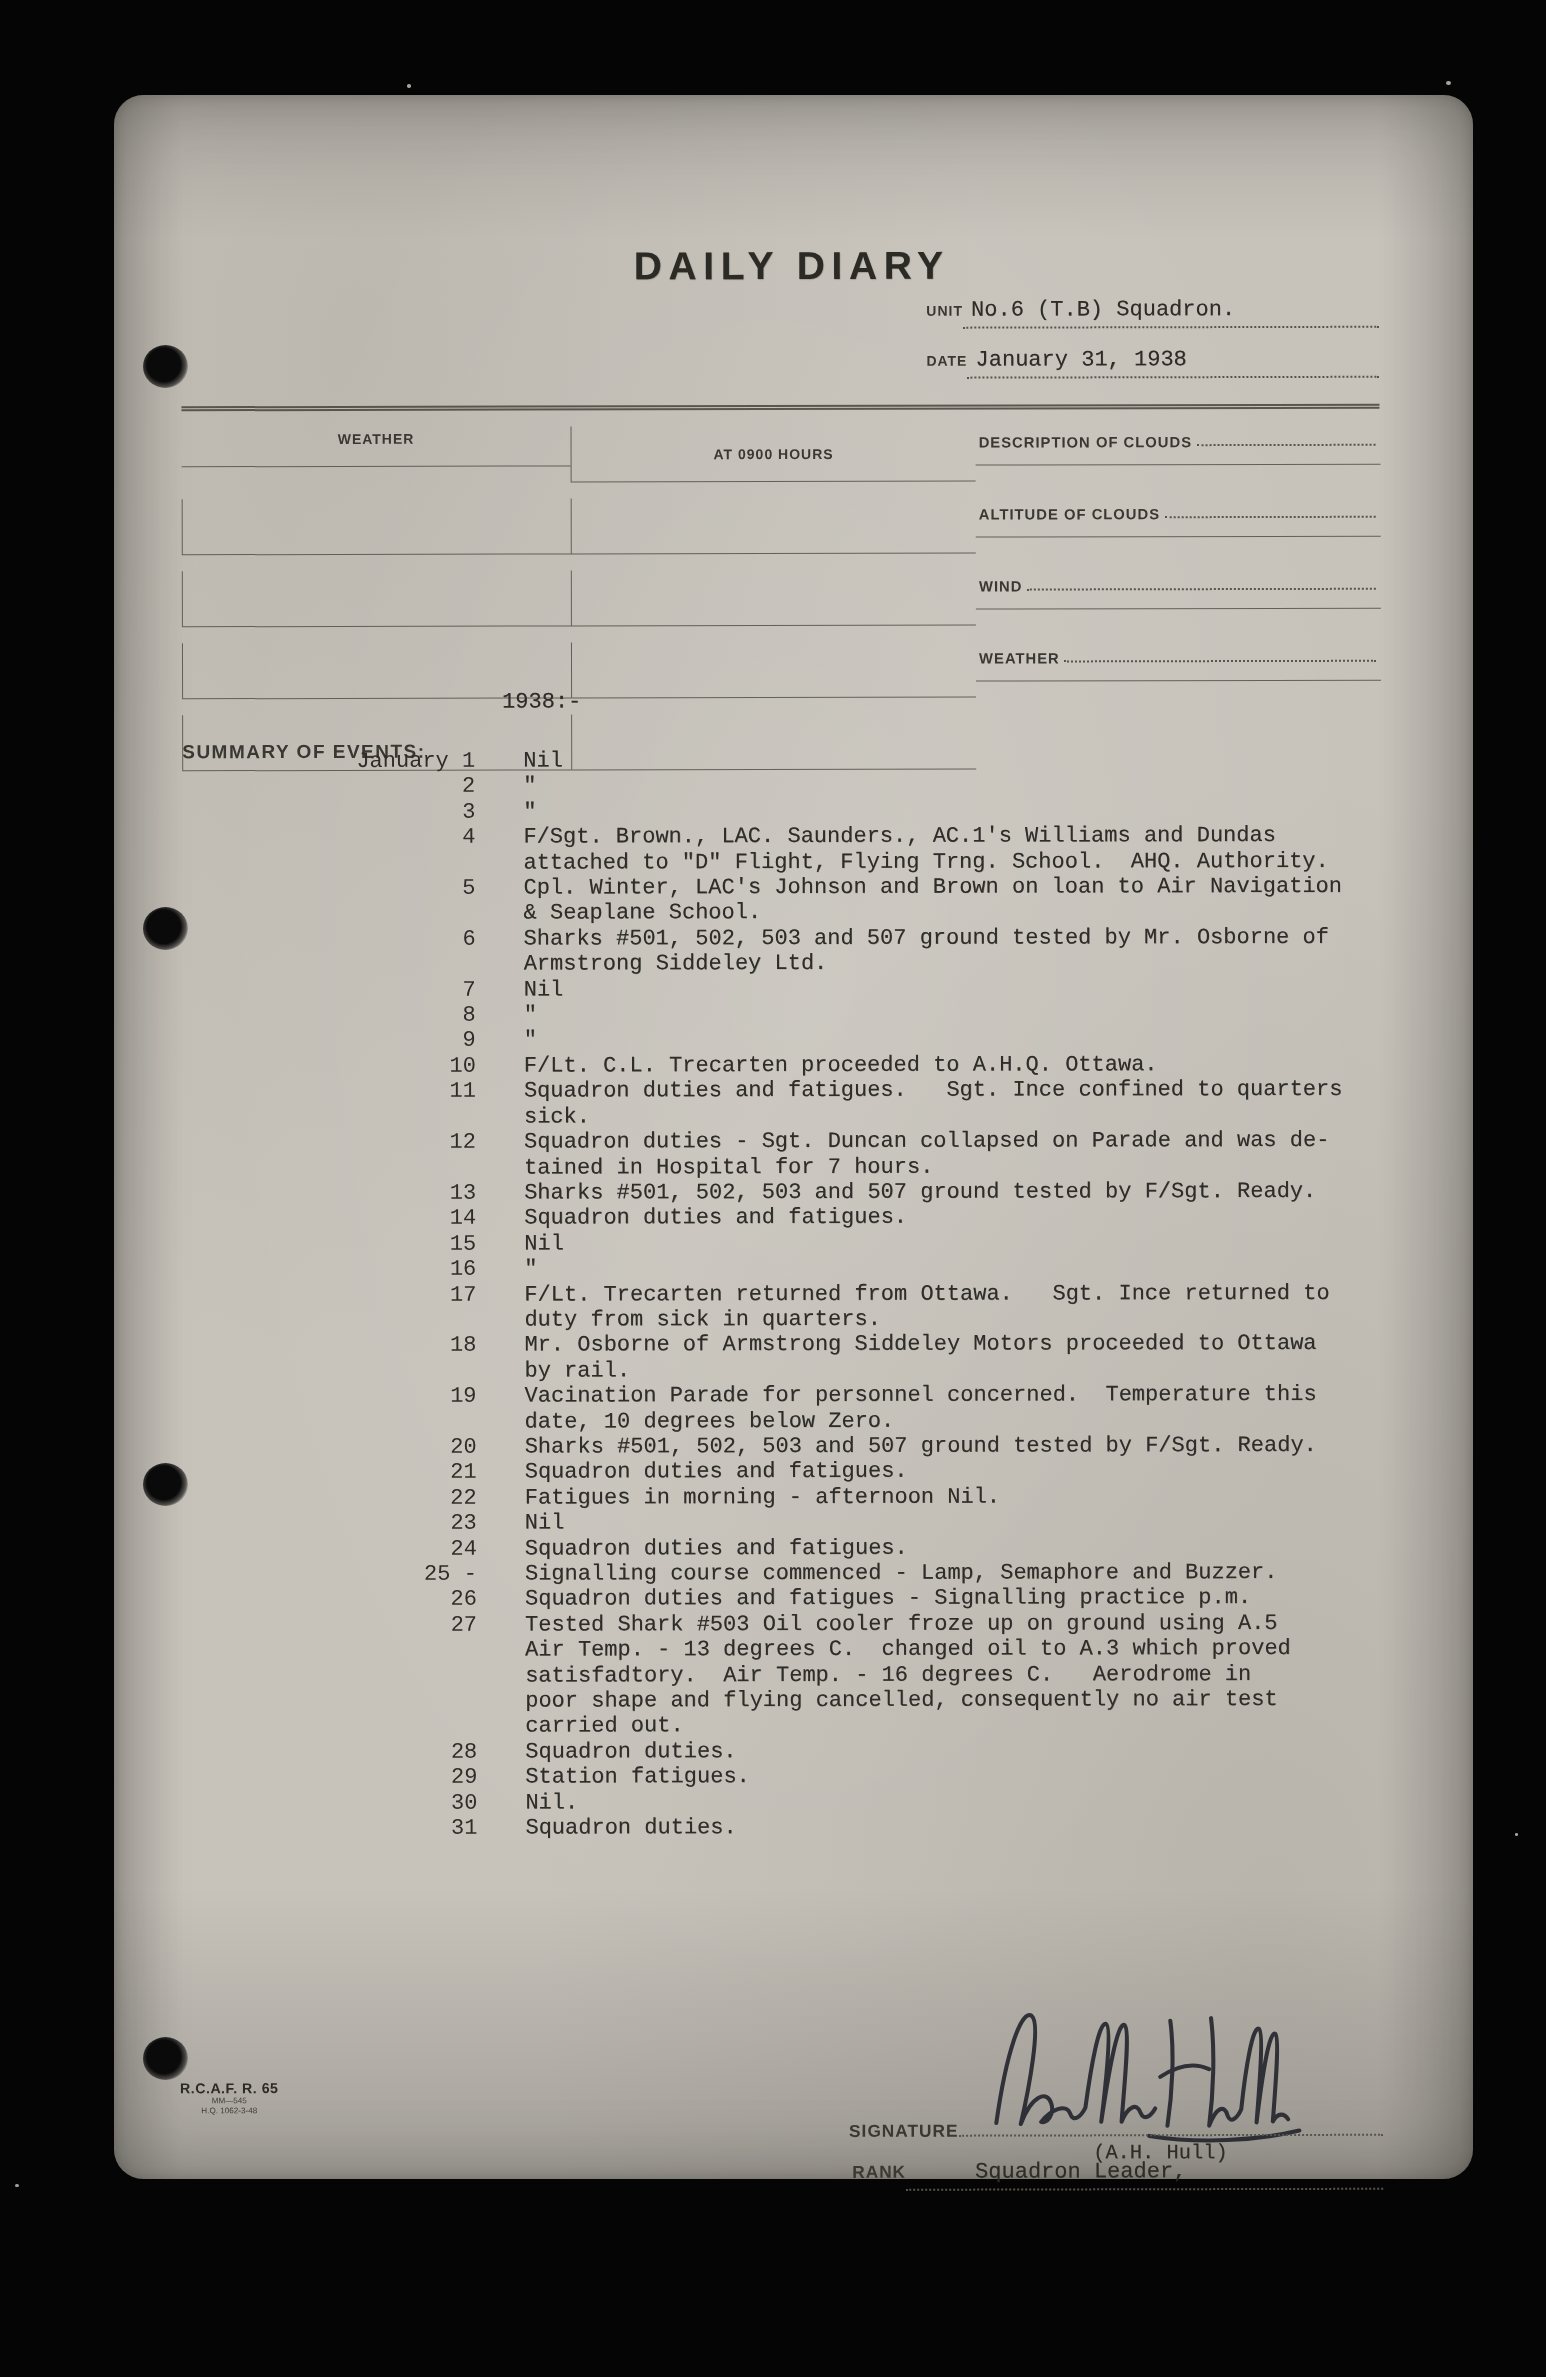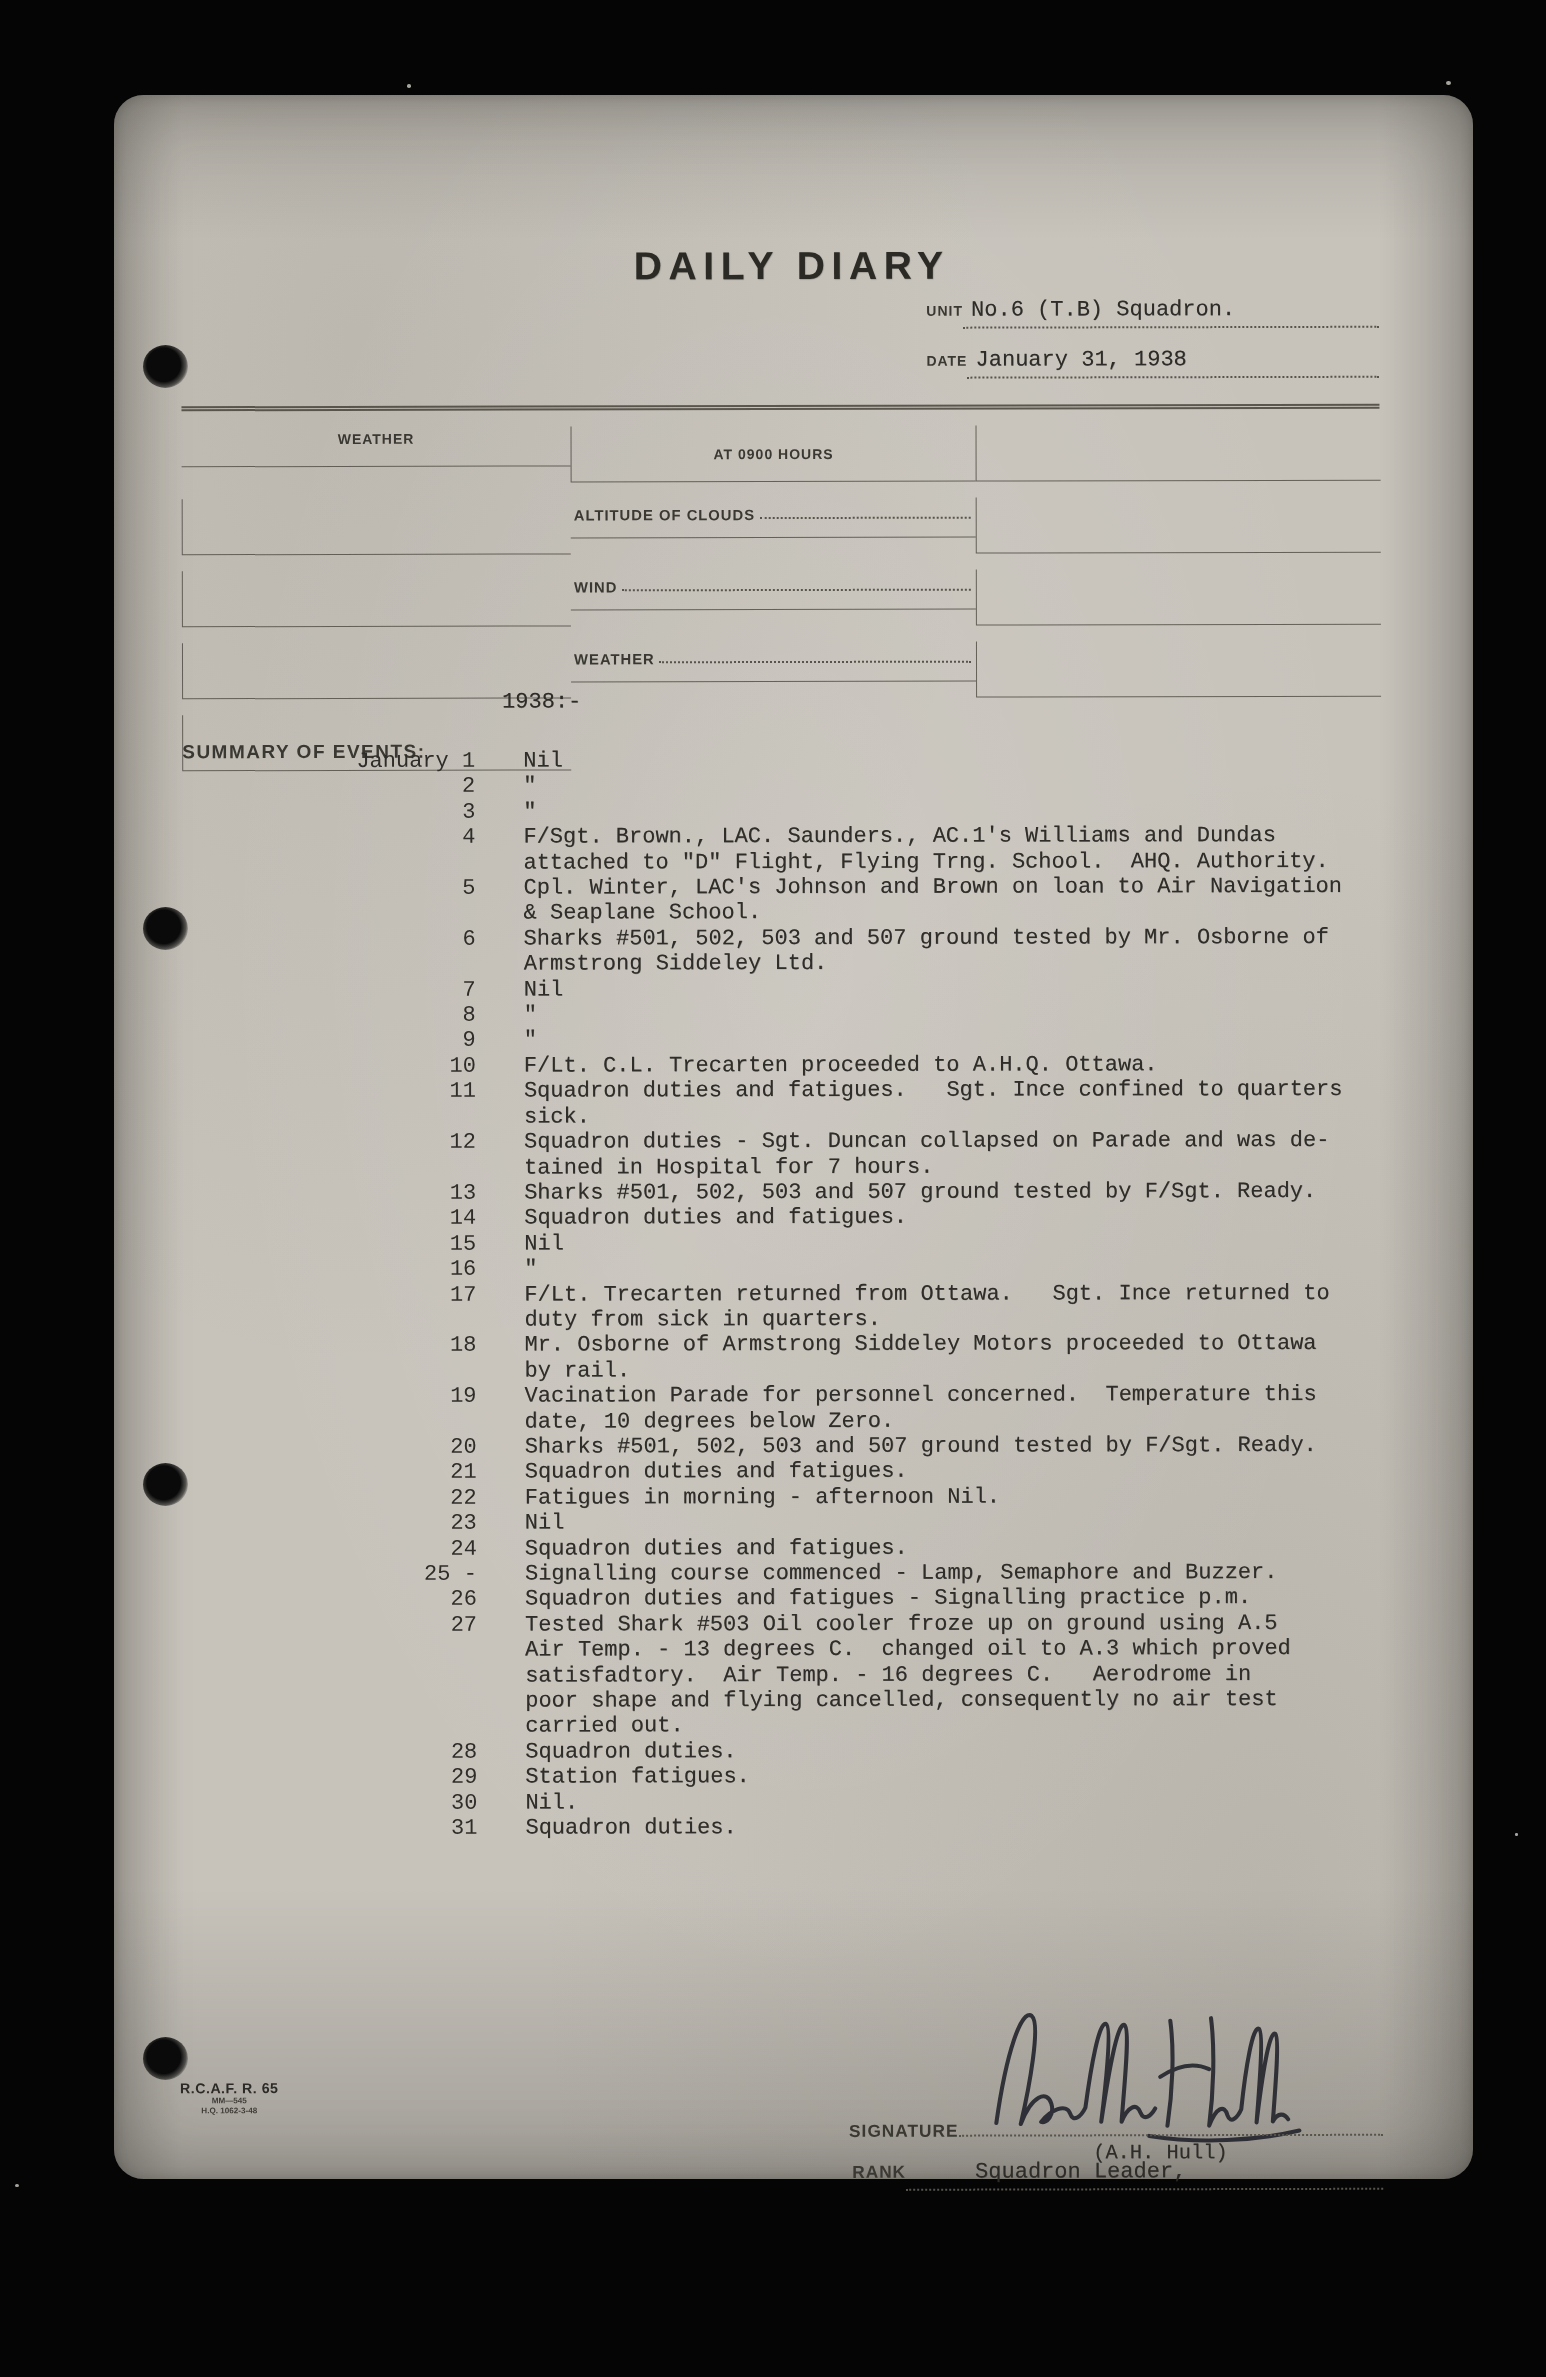--- a/index.html
+++ b/index.html
@@ -79,21 +79,21 @@
   }
   .event-lines{margin-left:48px;}
   .event-lines div{
     font-family:"Liberation Mono","DejaVu Sans Mono",monospace;
     font-size:22px;line-height:25.4px;white-space:pre;
     text-shadow:0.3px 0.3px 0.5px rgba(46,44,40,0.45);
   }
 
   .stamp{position:absolute;left:64px;top:1984px;color:#2c2a26;}
   .stamp-main{font-weight:bold;font-size:14.2px;letter-spacing:0.5px;}
-  .stamp-small{font-weight:bold;font-size:8.1px;line-height:10.2px;text-align:center;opacity:.85;}
+  .stamp-small{font-weight:normal;font-size:8.1px;line-height:10.2px;text-align:center;opacity:.85;}
 
   .signature-svg{position:absolute;left:865px;top:1896px;width:331px;height:163px;}
   .sig-row{left:733px;top:2011px;width:534px;}
   .sig-row .form-label,.rank-row .form-label{font-size:17.3px;text-align:right;}
   .typed-name{position:absolute;left:977px;top:2047px;font-size:20.4px;}
   .rank-row{left:736px;top:2065px;width:531px;}
   .rank-row .field-line{padding-left:69px;}
 </style>
 </head>
 <body>
@@ -129,20 +129,24 @@
     </div>
 
     <div class="weather-table">
       <div class="wt-cell wt-head">
           <span class="form-label">WEATHER</span>
         </div>
       <div class="wt-cell wt-head wt-c2">
           <span class="form-label">AT 0900 HOURS</span>
         </div>
 
+      <div class="wt-cell wt-labelcell">
+          <span class="form-label">DESCRIPTION OF CLOUDS</span>
+          <span class="leader"></span>
+        </div>
       <div class="wt-cell wt-c2"></div>
       <div class="wt-cell wt-c3"></div>
 
       <div class="wt-cell wt-labelcell">
           <span class="form-label">ALTITUDE OF CLOUDS</span>
           <span class="leader"></span>
         </div>
       <div class="wt-cell wt-c2"></div>
       <div class="wt-cell wt-c3"></div>
 

